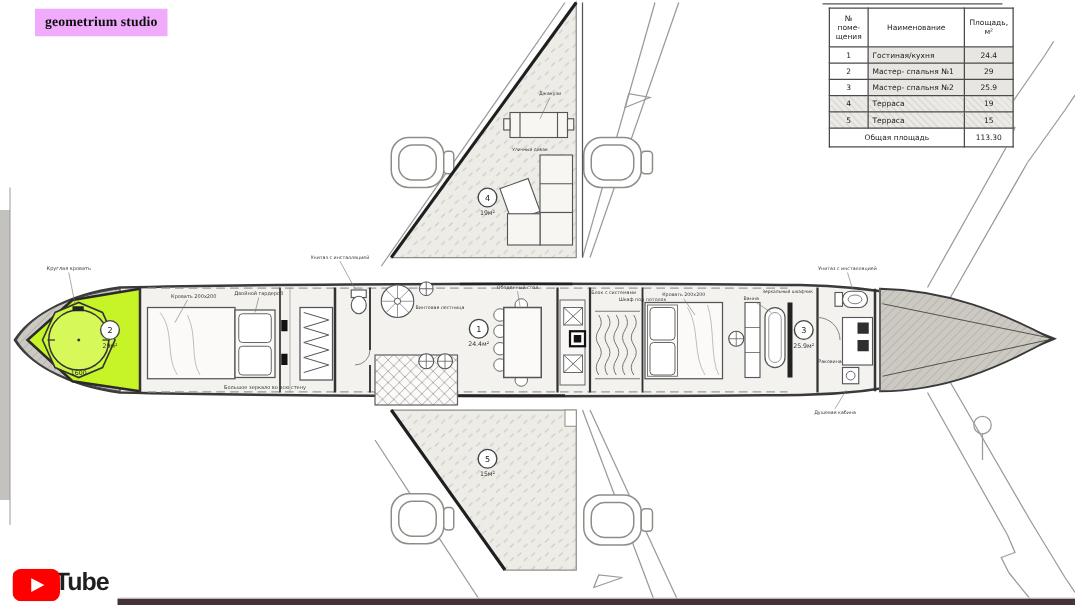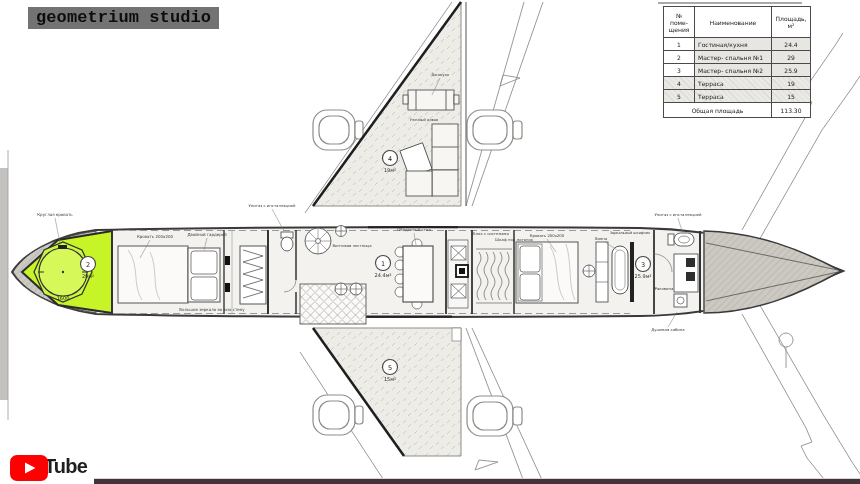--- a/index.html
+++ b/index.html
@@ -1,21 +1,21 @@
 <!DOCTYPE html>
 <html><head>
 <meta charset="utf-8">
 <style>
   html,body{margin:0;padding:0;background:#ffffff;}
   .stage{position:relative;width:860px;height:484px;background:#ffffff;overflow:hidden;
          font-family:"DejaVu Sans","Liberation Sans",sans-serif;}
   svg{position:absolute;left:0;top:0;}
   
-  .studio-badge{position:absolute;left:28px;top:7px;background:#737373;color:#0d0d0d;
-    font-family:Liberation Mono, monospace;font-weight:bold;font-size:17px;
+  .studio-badge{position:absolute;left:28px;top:7px;background:#f0abfc;color:#0d0d0d;
+    font-family:Liberation Serif, serif;font-weight:bold;font-size:11px;
     line-height:22px;padding:0 8px;letter-spacing:0.1px;}
   
   .yt{position:absolute;left:10px;top:455px;display:flex;align-items:center;gap:5px;cursor:pointer;}
   .yt-word{font-family:"Liberation Sans",sans-serif;font-weight:bold;font-size:20px;
     color:#1f1f1f;letter-spacing:-0.8px;}
   
   .progress-track{position:absolute;left:94px;right:0;bottom:5px;height:1px;background:#d9d5d1;}
   .progress-bar{position:absolute;left:94px;right:0;bottom:0;height:5px;background:#443339;}
   
   .schedule{position:absolute;left:663px;top:6px;}

